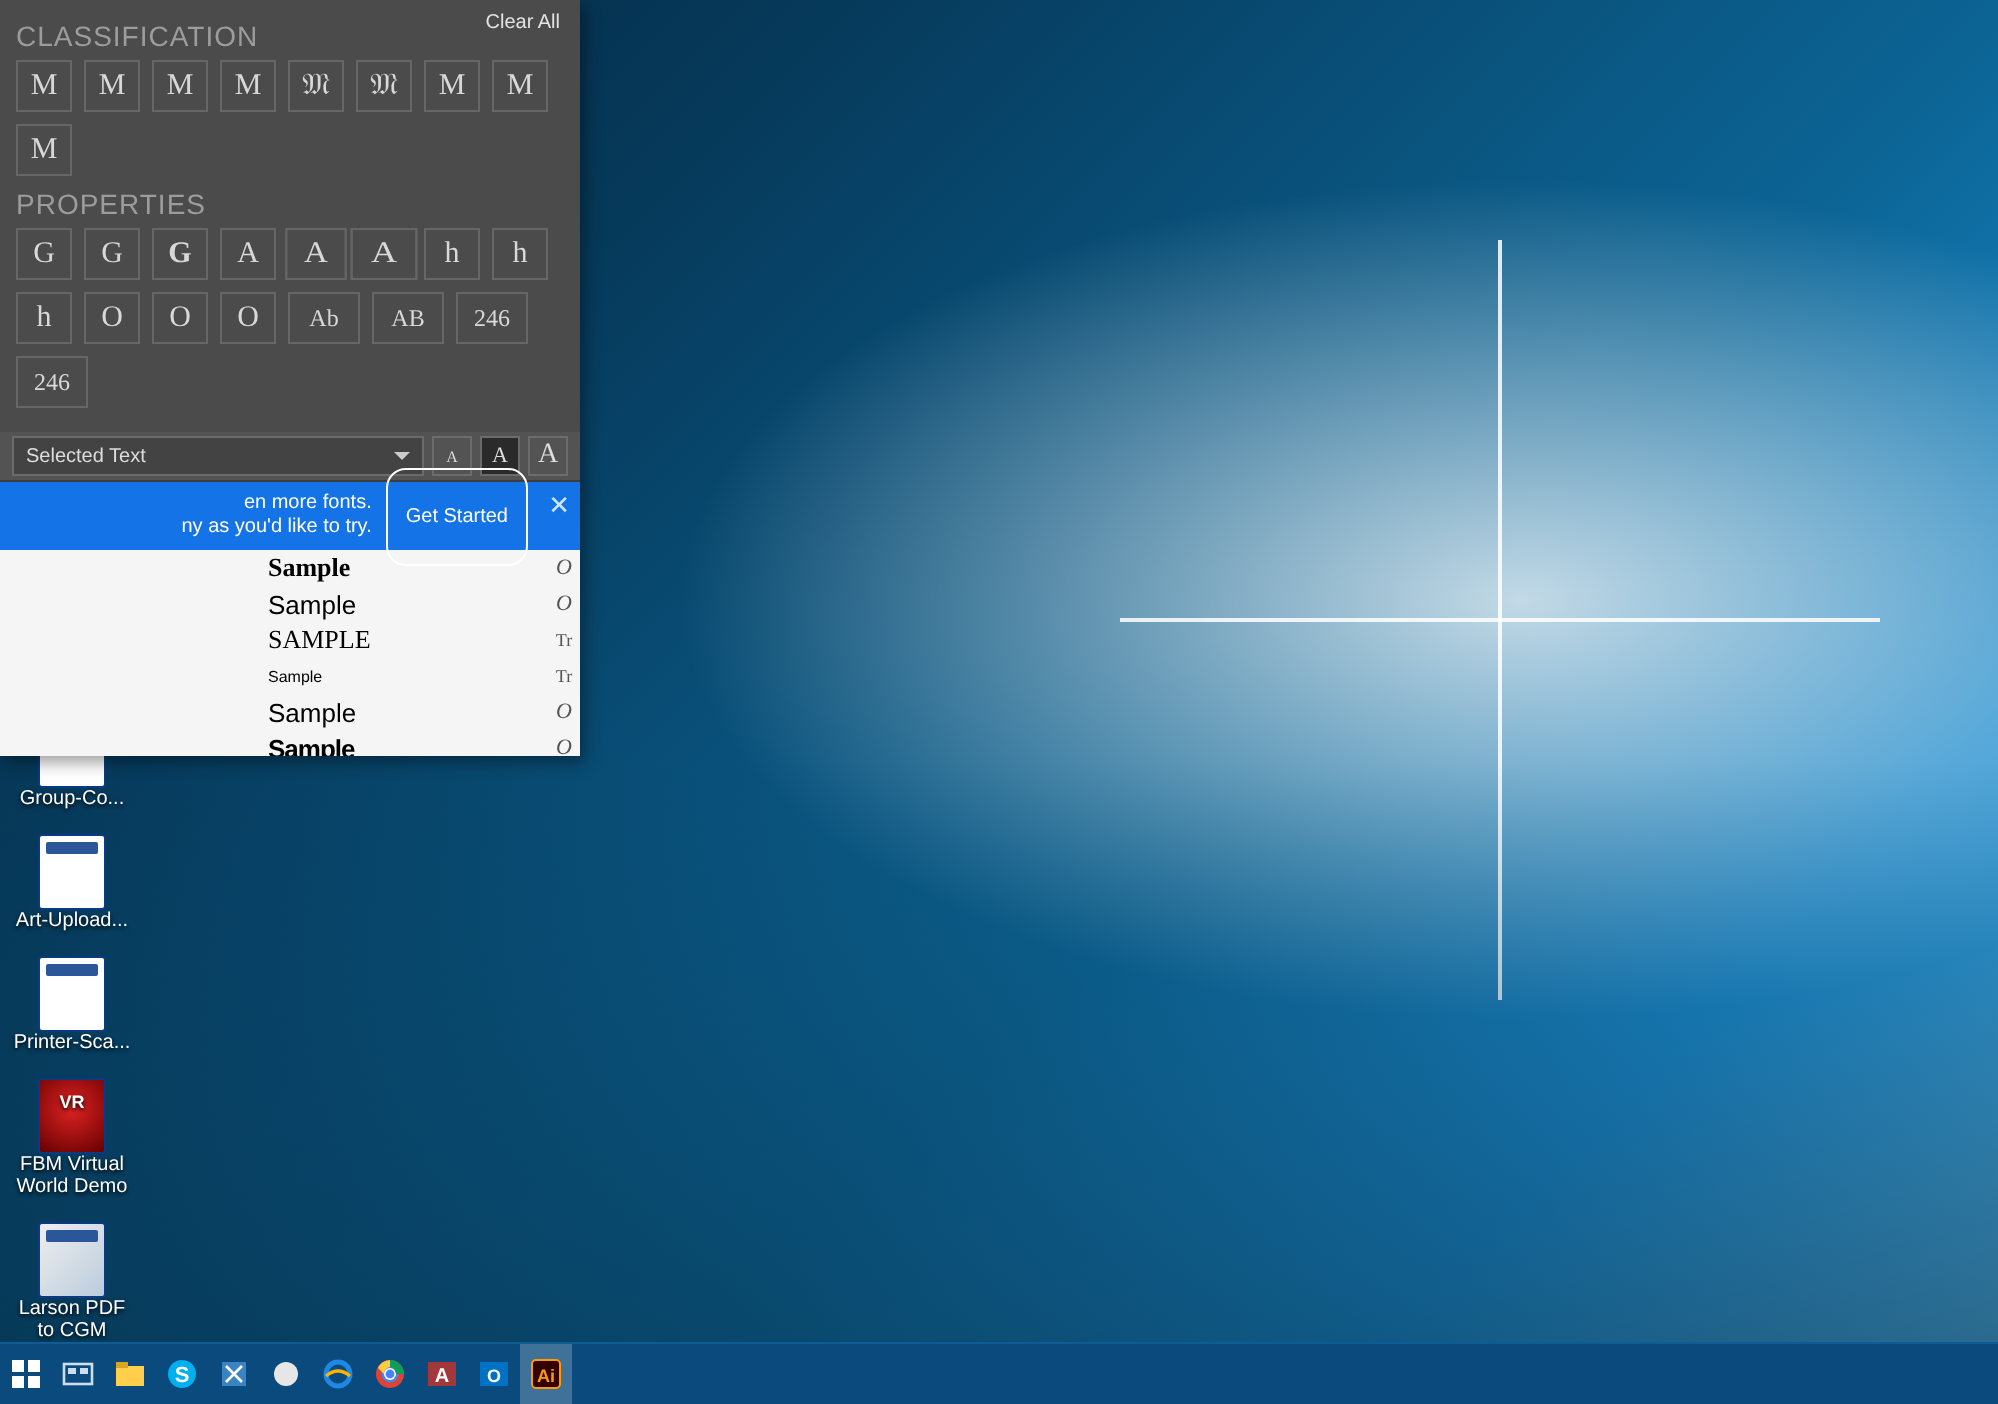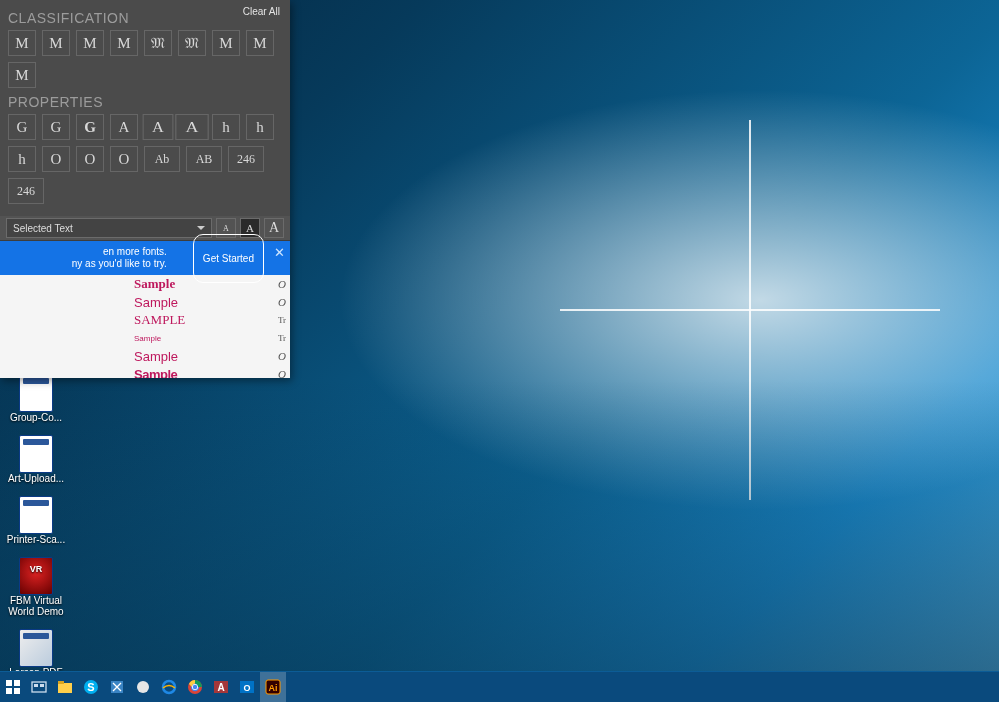--- a/index.html
+++ b/index.html
@@ -13,21 +13,21 @@
 .wallpaper::before{content:"";position:absolute;inset:0;
  background:
   linear-gradient(  0deg,transparent 49.7%,rgba(255,255,255,.85) 49.7% 50.3%,transparent 50.3%) 560px 120px/380px 380px no-repeat,
   linear-gradient( 90deg,transparent 49.7%,rgba(255,255,255,.85) 49.7% 50.3%,transparent 50.3%) 560px 120px/380px 380px no-repeat;
  mix-blend-mode:screen;
 }
 .wallpaper::after{content:"";position:absolute;left:0;right:0;top:380px;bottom:30px;
  background:linear-gradient(to bottom,rgba(5,40,63,0),rgba(5,40,63,.5));
 }
 
-.desktop{position:absolute;left:4px;top:374px;width:70px}
+.desktop{position:absolute;left:4px;top:356px;width:70px}
 .dicon{width:64px;display:flex;flex-direction:column;align-items:center;color:#fff;font-size:10px;text-align:center;margin-bottom:12px;cursor:pointer;text-shadow:0 1px 2px #000}
 .dicon .g{width:32px;height:36px;background:#fff;border:1px solid #0a3a86;border-radius:2px;position:relative;display:flex;align-items:center;justify-content:center;color:#224;}
 .dicon .g::before{content:"";position:absolute;top:3px;left:3px;right:3px;height:6px;background:#2b579a;border-radius:1px}
 .dicon .g.vr{background:radial-gradient(circle at 50% 40%,#d22,#600);color:#fff;font-weight:bold}
 .dicon .g.vr::before{content:"VR";background:none;top:6px;font-size:9px;height:auto}
 .dicon .g.pdf{background:linear-gradient(135deg,#eee,#bcd)}
 
 .taskbar{position:absolute;left:0;right:0;bottom:0;height:30px;background:#0a4a7d;border-top:1px solid #0c5c96;display:flex;align-items:center}
 .tb-btn{width:26px;height:30px;display:flex;align-items:center;justify-content:center;color:#fff;font-size:14px;cursor:pointer}
 .tb-btn.active{background:rgba(255,255,255,.22)}
@@ -40,29 +40,29 @@
 .f-section{font-size:14px;letter-spacing:.5px;color:#9c9c9c;margin:6px 0 4px}
 .f-grid{display:flex;gap:6px;margin-bottom:6px;flex-wrap:wrap}
 .f-cell{width:26px;height:24px;border:1px solid #666;display:flex;align-items:center;justify-content:center;font-size:15px;font-family:Georgia,serif;color:#d8d8d8;cursor:pointer}
 
 .p-header{background:#535353;height:24px;display:flex;align-items:center;color:#ddd;padding:0 6px;border-bottom:1px solid #3d3d3d}
 .dropdown{flex:1;height:18px;background:#434343;border:1px solid #6b6b6b;color:#ddd;font-size:10px;display:flex;align-items:center;padding:0 6px;position:relative;cursor:pointer}
 .dropdown::after{content:"";position:absolute;right:6px;top:7px;border:4px solid transparent;border-top-color:#ccc}
 .size-btn{width:18px;height:18px;margin-left:4px;border:1px solid #6b6b6b;display:flex;align-items:center;justify-content:center;color:#ddd;font-size:11px;cursor:pointer;font-family:Georgia,serif}
 .size-btn.sel{background:#2a2a2a}
 
-.promo{background:#1473e6;color:#fff;height:34px;display:flex;align-items:center;justify-content:flex-end;padding:0 26px 0 8px;font-size:10px;position:relative;gap:26px}
+.promo{background:#1473e6;color:#fff;height:34px;display:flex;align-items:center;justify-content:flex-end;padding:0 26px 0 8px;font-size:10px;position:relative;gap:7px}
 .promo .text{line-height:1.2;text-align:right}
 .promo .btn{border:1px solid #fff;border-radius:10px;padding:18px 9px;font-size:10px;cursor:pointer;white-space:nowrap}
 .promo .close{position:absolute;right:5px;top:4px;font-size:13px;cursor:pointer;color:#cfe6ff}
 
 .list{flex:1;background:#f5f5f5;overflow-y:auto;overflow-x:hidden}
 .row{height:18px;display:flex;align-items:center;padding-left:14px;border-bottom:0px solid #eee;cursor:pointer;position:relative}
 .fname{width:120px;font-size:10px;color:#222;white-space:nowrap;overflow:hidden}
-.preview{flex:1;font-size:13px;color:#be185d}
+.preview{flex:1;font-size:13px;color:#000000}
 .ftype{width:16px;text-align:center;font-style:italic;font-family:Georgia,serif;color:#555;font-size:11px}
 .ftype.tt{font-style:normal;font-size:9px}
 
 .pv-serif{font-family:Georgia,serif;font-weight:bold}
 .pv-sans{font-family:Arial,sans-serif}
 .pv-sc{font-variant:small-caps;font-family:Georgia,serif}
 .pv-tiny{font-size:8px}
 .pv-cond{font-family:"Arial Narrow",Arial;letter-spacing:-.5px;font-weight:bold}
 .pv-black{font-family:Georgia,serif;font-weight:900}
 </style>

